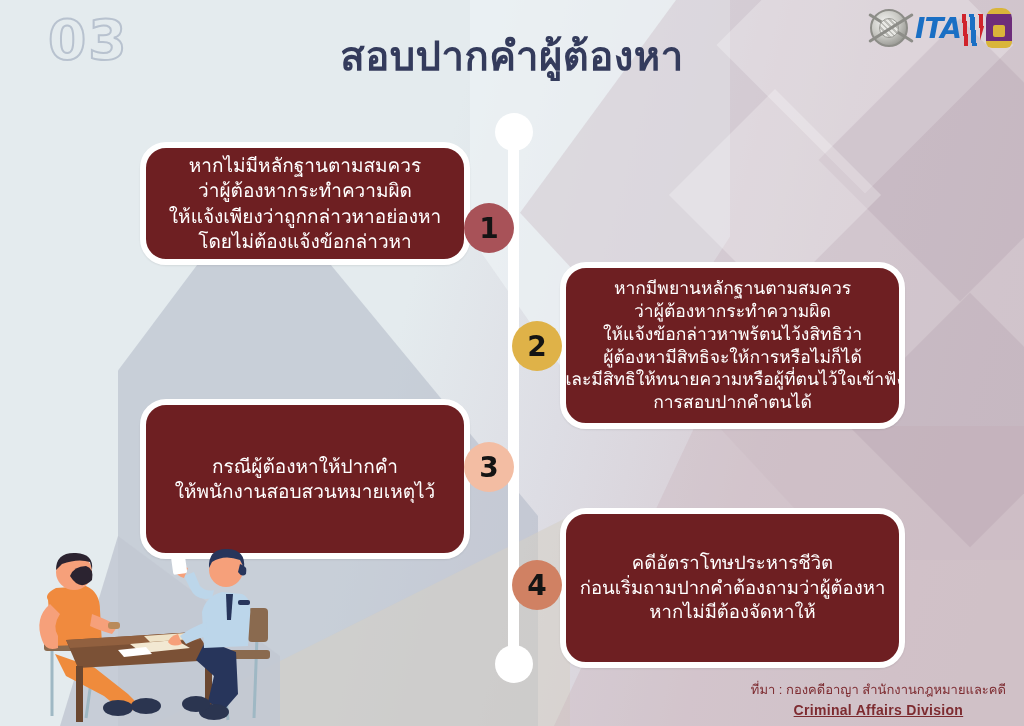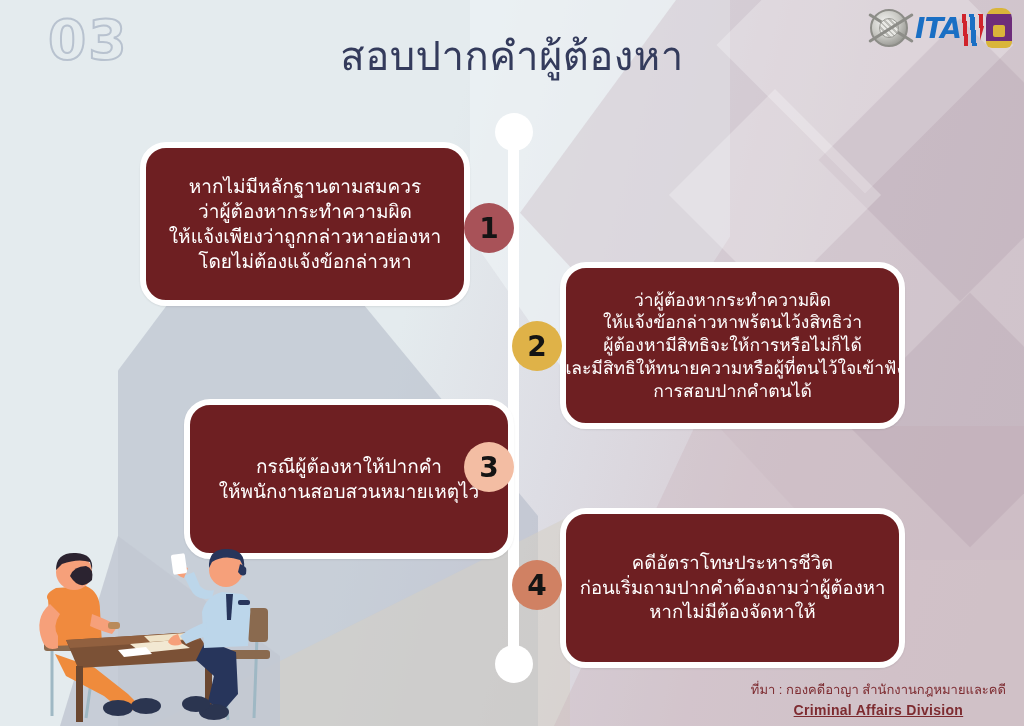--- a/index.html
+++ b/index.html
@@ -70,21 +70,21 @@
     font-size:55px; font-weight:700; letter-spacing:2px;
     color:transparent;
     -webkit-text-stroke:2px #b8c2cf;
     font-family:"DejaVu Sans", sans-serif;
     user-select:none;
   }
 
   .page-title{
     position:absolute; top:24px; left:0; width:1024px;
     text-align:center;
-    font-size:40px; font-weight:400;
+    font-size:40px; font-weight:700;
     color:#343b5c;
     letter-spacing:0.5px;
   }
 
   
   .logos{
     position:absolute; right:12px; top:8px;
     display:flex; align-items:center; gap:7px;
   }
   .logo-police{
@@ -171,24 +171,24 @@
     padding:14px 18px;
     z-index:4;
     box-shadow:0 1px 2px rgba(0,0,0,0.08);
   }
   .box .line{
     font-size:19px;
     line-height:1.32;
     white-space:nowrap;
   }
 
-  #box1{ left:140px; top:142px; width:330px; height:164px; }
+  #box1{ left:140px; top:142px; width:330px; height:123px; }
   #box2{ left:560px; top:262px; width:345px; height:167px; }
   #box2 .line{ font-size:17.5px; line-height:1.3; }
-  #box3{ left:140px; top:399px; width:330px; height:160px;margin-left:44px; }
+  #box3{ left:140px; top:399px; width:330px; height:160px; }
   #box4{ left:560px; top:508px; width:345px; height:160px; }
   #box4 .line{ font-size:18.5px; }
 
   
   .illus{ position:absolute; left:0; bottom:0; width:280px; height:190px; z-index:5; }
 
   
   .credit{
     position:absolute; right:18px; bottom:6px;
     text-align:center; color:#7d2b30;
@@ -239,20 +239,21 @@
   <div class="badge" id="badge4" style="background: rgb(208, 129, 99);">4</div>
 
   <div class="box" id="box1">
     <div class="line">หากไม่มีหลักฐานตามสมควร</div>
     <div class="line">ว่าผู้ต้องหากระทำความผิด</div>
     <div class="line">ให้แจ้งเพียงว่าถูกกล่าวหาอย่องหา</div>
     <div class="line">โดยไม่ต้องแจ้งข้อกล่าวหา</div>
   </div>
 
   <div class="box" id="box2">
+    <div class="line">หากมีพยานหลักฐานตามสมควร</div>
     <div class="line">ว่าผู้ต้องหากระทำความผิด</div>
     <div class="line">ให้แจ้งข้อกล่าวหาพร้ตนไว้งสิทธิว่า</div>
     <div class="line">ผู้ต้องหามีสิทธิจะให้การหรือไม่ก็ได้</div>
     <div class="line">และมีสิทธิให้ทนายความหรือผู้ที่ตนไว้ใจเข้าฟัง</div>
     <div class="line">การสอบปากคำตนได้</div>
   </div>
 
   <div class="box" id="box3">
     <div class="line">กรณีผู้ต้องหาให้ปากคำ</div>
     <div class="line">ให้พนักงานสอบสวนหมายเหตุไว้</div>

